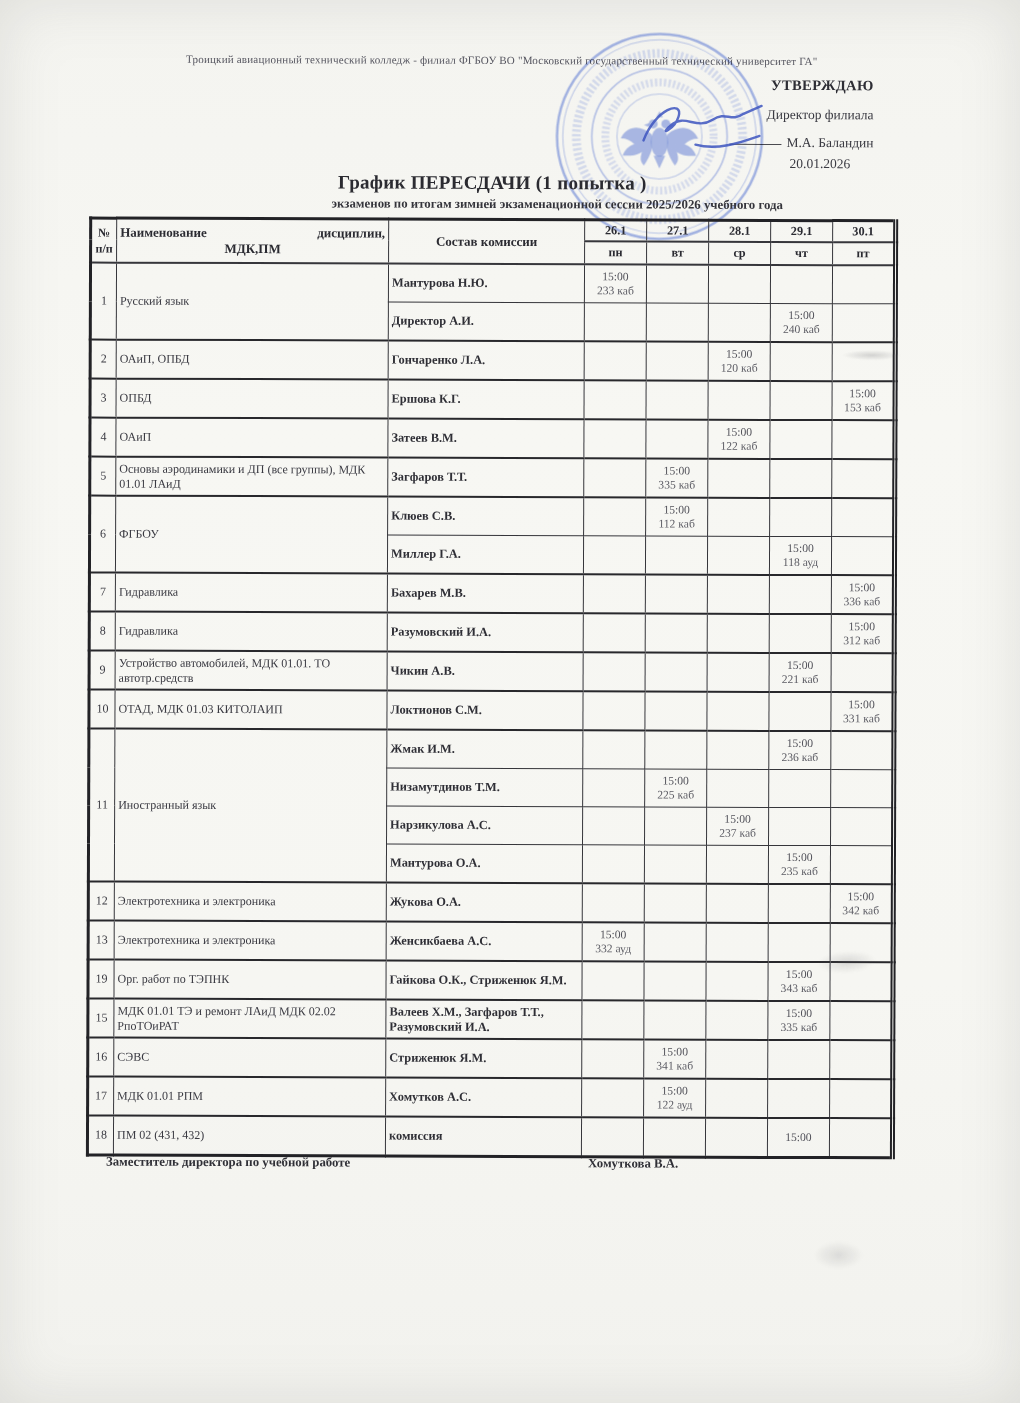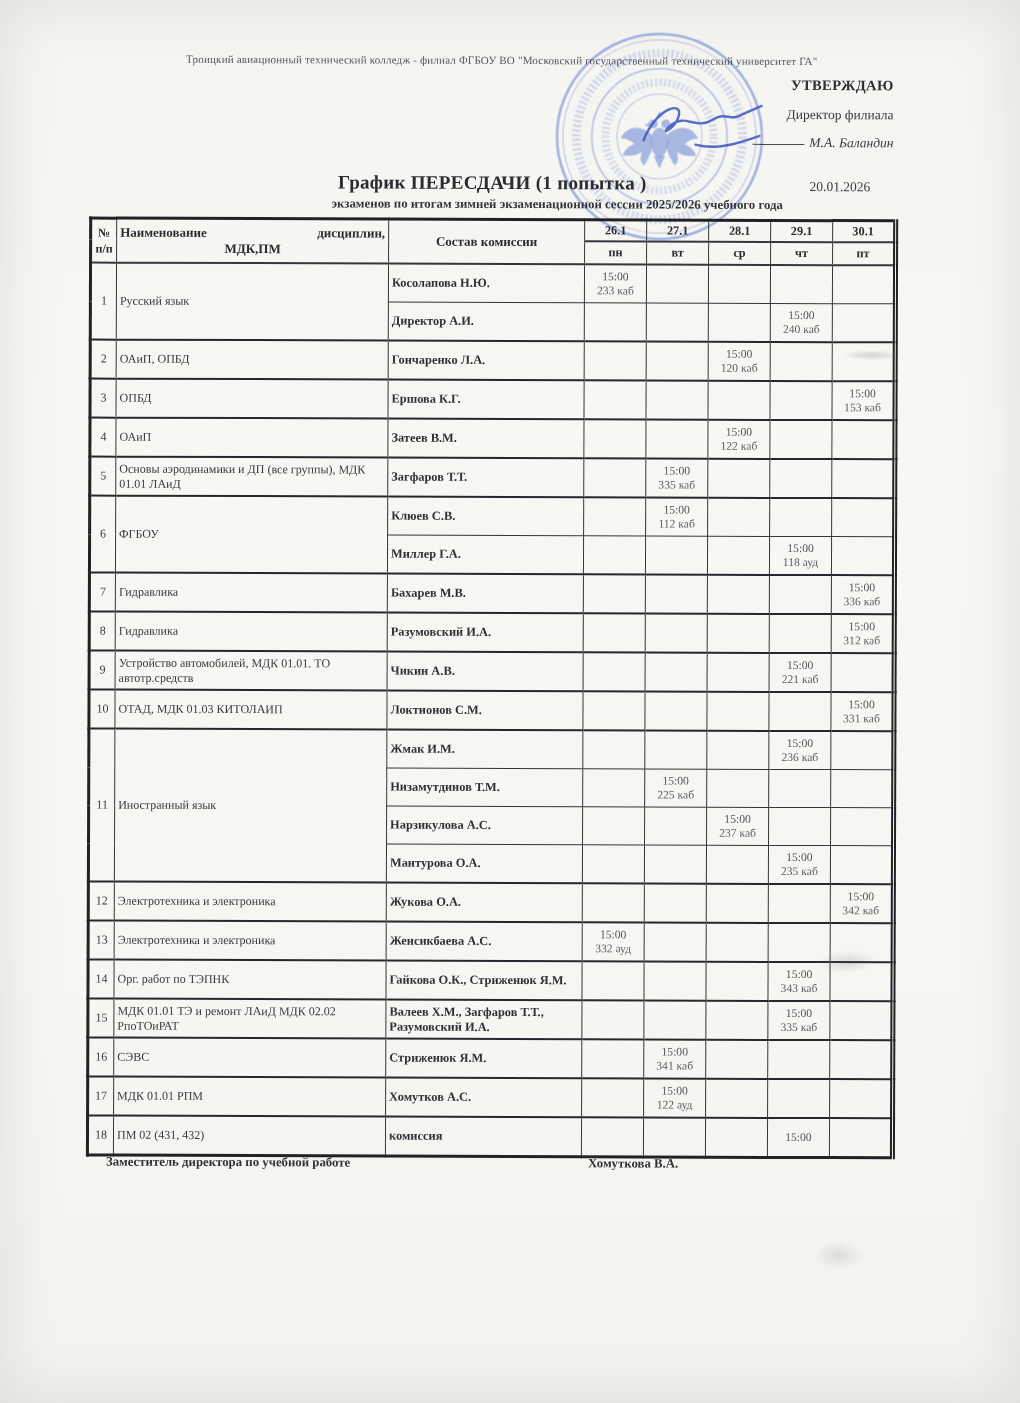--- a/index.html
+++ b/index.html
@@ -18,28 +18,28 @@
     position:absolute;inset:0;
     transform:rotate(0.2deg);transform-origin:50% 40%;
     color:#35353a;
   }
   
   .institution{
     position:absolute;top:54px;left:0;width:1000px;
     text-align:center;font-size:11px;letter-spacing:.2px;color:#54545e;
   }
   .approve{
-    position:absolute;top:76px;right:128px;width:260px;
+    position:absolute;top:76px;right:148px;width:260px;
     text-align:right;color:#3a3a42;
   }
   .approve-label{font-size:14.5px;font-weight:bold;letter-spacing:.4px;color:#2e2e35;}
   .approve-pos{font-size:13.5px;margin-top:13px;}
-  .approve-name{font-size:13.5px;margin-top:12px;font-style:italic;}
+  .approve-name{font-size:13.5px;margin-top:12px;}
   .sig-line{display:inline-block;width:52px;border-bottom:1.4px solid #4a4a50;vertical-align:2px;margin-right:5px;}
-  .approve-date{font-size:13.5px;margin-top:28px;padding-right:23px;}
+  .approve-date{font-size:13.5px;margin-top:5px;padding-right:23px;}
   .title{
     position:absolute;top:172px;left:0;width:982px;
     text-align:center;font-size:19px;font-weight:bold;color:#2b2b31;letter-spacing:.3px;
   }
   .subtitle{
     position:absolute;top:197px;left:96px;width:920px;
     text-align:center;font-size:12.8px;font-weight:bold;color:#34343b;
   }
   
   .stamp{
@@ -174,21 +174,21 @@
           <th class="th-day">вт</th>
           <th class="th-day">ср</th>
           <th class="th-day">чт</th>
           <th class="th-day">пт</th>
         </tr>
       </thead>
       <tbody id="schedule-body">
           <tr class="group-start">
             <td class="td-num" rowspan="2">1</td>
             <td class="td-subject" rowspan="2">Русский язык</td>
-            <td class="td-comm">Косолапова Н.Ю.</td>
+            <td class="td-comm">Мантурова Н.Ю.</td>
             <td class="td-day first-day">
               <div class="time">15:00</div>
               <div class="room">233 каб</div>
             </td>
             <td class="td-day"></td>
             <td class="td-day"></td>
             <td class="td-day"></td>
             <td class="td-day"></td>
           </tr>
           <tr>
@@ -396,21 +396,21 @@
             <td class="td-day first-day">
               <div class="time">15:00</div>
               <div class="room">332 ауд</div>
             </td>
             <td class="td-day"></td>
             <td class="td-day"></td>
             <td class="td-day"></td>
             <td class="td-day"></td>
           </tr>
           <tr class="group-start">
-            <td class="td-num" rowspan="1">14</td>
+            <td class="td-num" rowspan="1">19</td>
             <td class="td-subject" rowspan="1">Орг. работ по ТЭПНК</td>
             <td class="td-comm">Гайкова О.К., Стриженюк Я.М.</td>
             <td class="td-day first-day"></td>
             <td class="td-day"></td>
             <td class="td-day"></td>
             <td class="td-day">
               <div class="time">15:00</div>
               <div class="room">343 каб</div>
             </td>
             <td class="td-day"></td>

